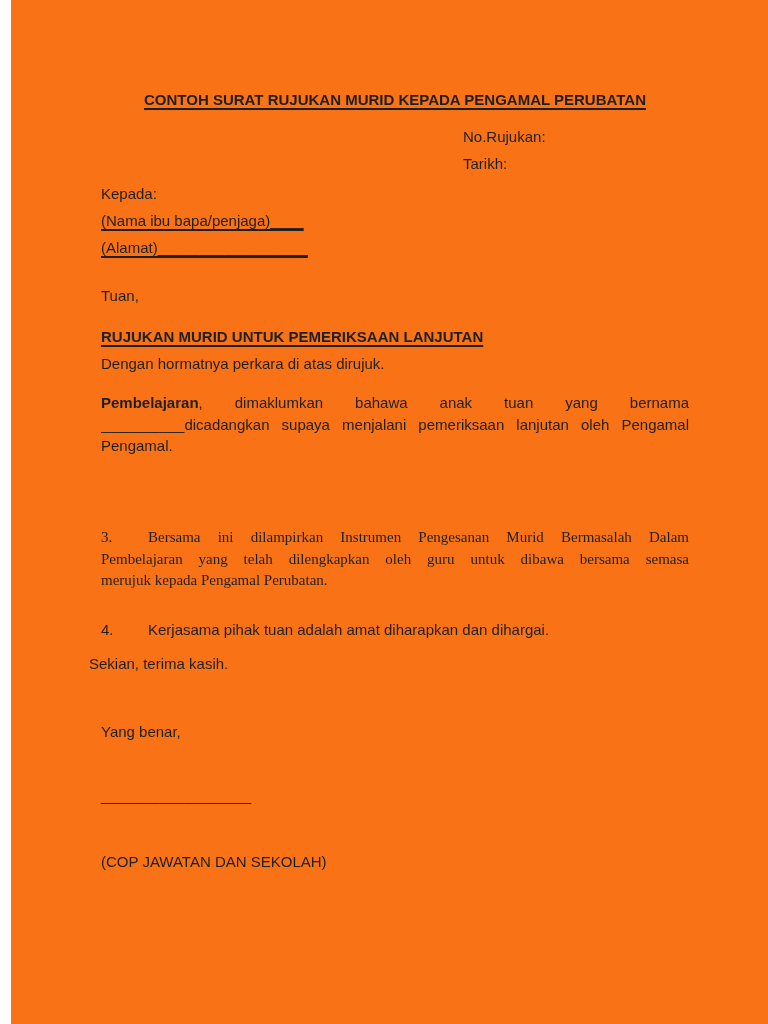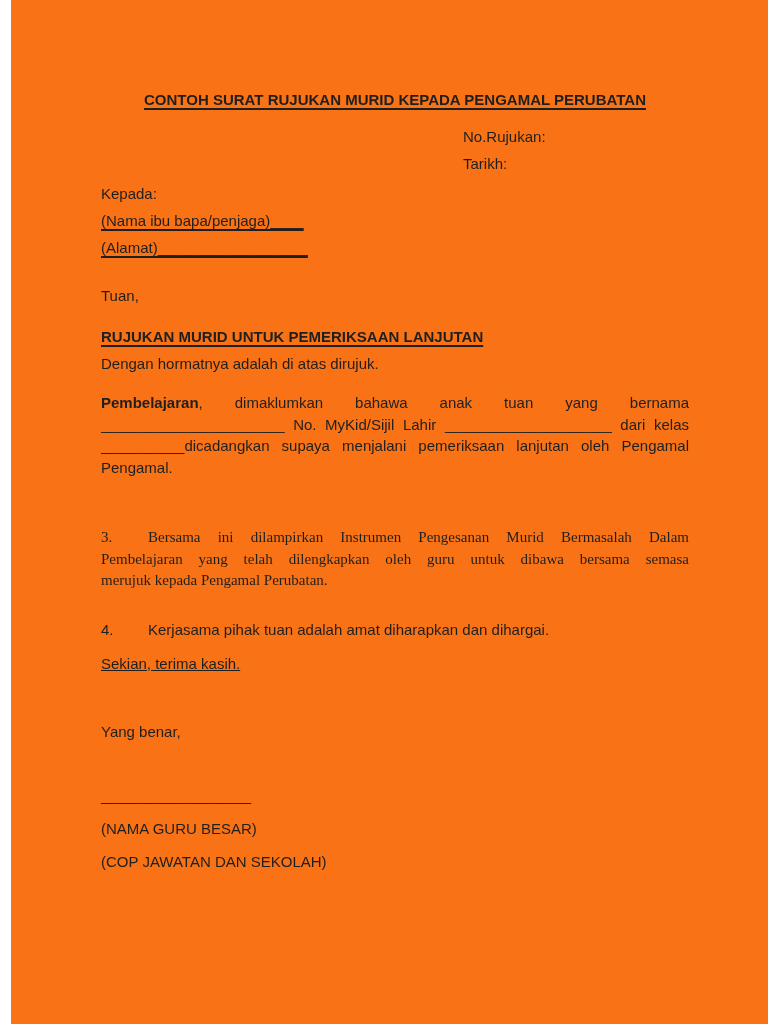--- a/index.html
+++ b/index.html
@@ -18,21 +18,21 @@
   .kepada{top:183px;left:90px;}
   .nama{top:210px;left:90px;}
   .alamat{top:237px;left:90px;}
   .tuan{top:285px;left:90px;}
   .subject{top:326px;left:90px;font-weight:bold;
            text-decoration:underline;text-underline-offset:3px;text-decoration-thickness:2px;}
   .intro{top:353px;left:90px;}
   .para2{top:392px;left:90px;width:588px;}
   .para3{top:527px;left:90px;width:588px;font-family:Liberation Serif, serif;}
   .para4{top:619px;left:90px;width:588px;}
-  .sekian{top:653px;left:90px;text-decoration:underline;}
+  .sekian{top:653px;left:78px;}
   .yang{top:721px;left:90px;}
   .sigline{top:785px;left:90px;letter-spacing:0;}
   .guru{top:818px;left:90px;}
   .cop{top:851px;left:90px;}
   .line{line-height:21.5px;height:21.5px;overflow:hidden;text-align:left;}
   .line.just{text-align:justify;text-align-last:justify;}
   .tabnum{display:inline-block;width:47px;}
 </style>
 </head>
 <body>
@@ -43,36 +43,34 @@
 
   <div class="abs refno">No.Rujukan:</div>
   <div class="abs tarikh">Tarikh:</div>
 
   <div class="abs kepada">Kepada:</div>
   <div class="abs nama u">(Nama ibu bapa/penjaga)____</div>
   <div class="abs alamat u">(Alamat)__________________</div>
 
   <div class="abs tuan">Tuan,</div>
   <div class="abs subject">RUJUKAN MURID UNTUK PEMERIKSAAN LANJUTAN</div>
-  <div class="abs intro">Dengan hormatnya adalah di atas dirujuk.</div>
+  <div class="abs intro">Dengan hormatnya perkara di atas dirujuk.</div>
 
   <div class="abs para2">
       <div class="line just"><span class="b">Pembelajaran</span><span>, dimaklumkan bahawa anak tuan yang bernama</span></div>
-      <div class="line just"><span>______________________ No. MyKid/Sijil Lahir ____________________ dari kelas</span></div>
       <div class="line just"><span>__________dicadangkan supaya menjalani pemeriksaan lanjutan oleh Pengamal</span></div>
       <div class="line"><span>Pengamal.</span></div>
     </div>
   <div class="abs para3">
       <div class="line just"><span class="tabnum">3.</span><span>Bersama ini dilampirkan Instrumen Pengesanan Murid Bermasalah Dalam</span></div>
       <div class="line just"><span>Pembelajaran yang telah dilengkapkan oleh guru untuk dibawa bersama semasa</span></div>
       <div class="line"><span>merujuk kepada Pengamal Perubatan.</span></div>
     </div>
   <div class="abs para4">
       <div class="line"><span class="tabnum">4.</span><span>Kerjasama pihak tuan adalah amat diharapkan dan dihargai.</span></div>
     </div>
 
   <div class="abs sekian">Sekian, terima kasih.</div>
   <div class="abs yang">Yang benar,</div>
   <div class="abs sigline">__________________</div>
-  <div class="abs guru">(NAMA GURU BESAR)</div>
   <div class="abs cop">(COP JAWATAN DAN SEKOLAH)</div>
 
 </div>
 
 </body></html>

